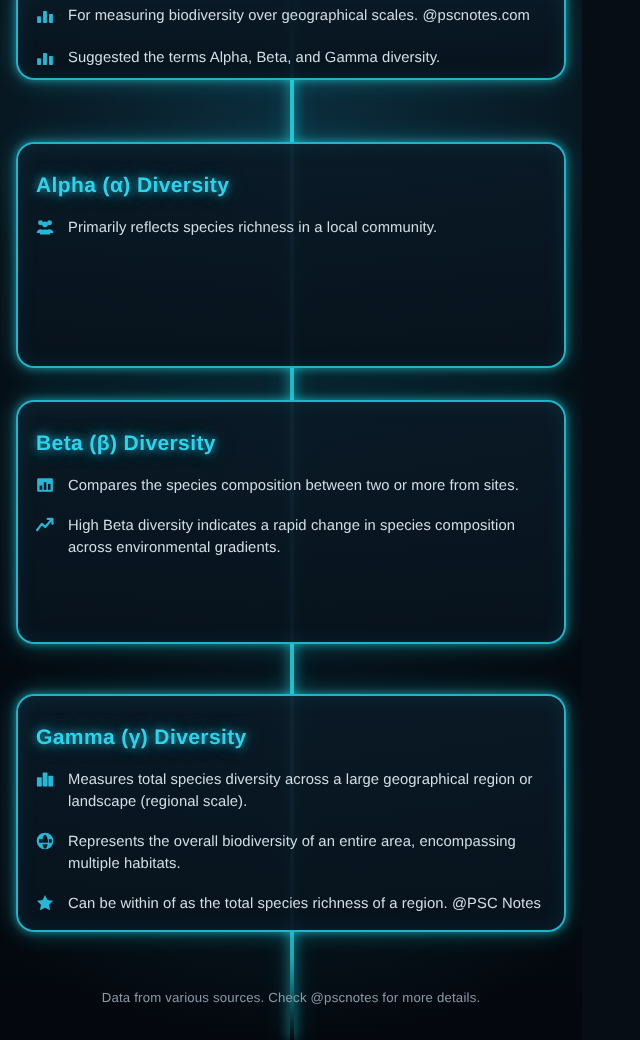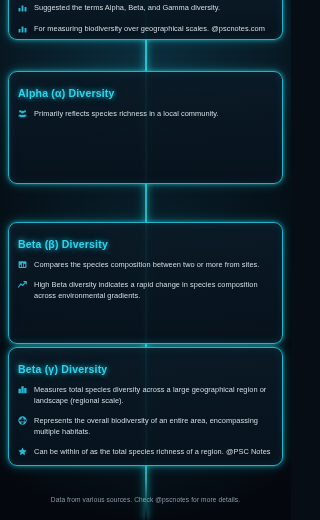--- a/index.html
+++ b/index.html
@@ -65,21 +65,21 @@
     background: linear-gradient(180deg, rgba(10,26,38,0.92), rgba(7,18,28,0.94));
     box-shadow:
       0 0 4px rgba(34,224,236,0.55),
       0 0 12px rgba(34,224,236,0.30),
       inset 0 0 10px rgba(20,120,150,0.18);
     padding: 8px 9px 8px 9px;
   }
 
   .card.top-card   { top: -6px;  height: 46px; border-radius: 0 0 9px 9px; border-top: none; }
   .card.alpha-card { top: 71px;  height: 113px; }
-  .card.beta-card  { top: 222px; height: 122px; }
+  .card.beta-card  { top: 200px; height: 122px; }
   .card.gamma-card { top: 347px; height: 119px; }
 
   .card-title {
     text-align: left;
     color: #2bd4ec;
     font-size: 10.5px;
     font-weight: bold;
     letter-spacing: 0.2px;
     text-shadow: 0 0 5px rgba(43,212,236,0.75), 0 0 11px rgba(43,212,236,0.35);
     margin: 7px 0 9px 0;
@@ -138,31 +138,31 @@
   <div class="card top-card">
     <ul class="bullets">
       <li class="bullet">
         <span class="bullet-icon">
           <svg viewBox="0 0 16 16" fill="currentColor">
               <rect x="1" y="9" width="3.4" height="6" rx="0.6"></rect>
               <rect x="6.3" y="4.5" width="3.4" height="10.5" rx="0.6"></rect>
               <rect x="11.6" y="7" width="3.4" height="8" rx="0.6"></rect>
             </svg>
         </span>
-        <span class="bullet-text">Suggested the terms Alpha, Beta, and Gamma diversity.</span>
+        <span class="bullet-text">For measuring biodiversity over geographical scales. @pscnotes.com</span>
       </li>
       <li class="bullet">
         <span class="bullet-icon">
           <svg viewBox="0 0 16 16" fill="currentColor">
               <rect x="1" y="9" width="3.4" height="6" rx="0.6"></rect>
               <rect x="6.3" y="4.5" width="3.4" height="10.5" rx="0.6"></rect>
               <rect x="11.6" y="7" width="3.4" height="8" rx="0.6"></rect>
             </svg>
         </span>
-        <span class="bullet-text">For measuring biodiversity over geographical scales. @pscnotes.com</span>
+        <span class="bullet-text">Suggested the terms Alpha, Beta, and Gamma diversity.</span>
       </li>
     </ul>
   </div>
 
   <div class="card alpha-card">
     <div class="card-title">Alpha (α) Diversity</div>
     <ul class="bullets">
       <li class="bullet">
         <span class="bullet-icon">
           <svg viewBox="0 0 16 16" fill="currentColor">
@@ -199,21 +199,21 @@
               <path d="M1 12.5 5.2 7l3 2.8L14 3"></path>
               <path d="M10.4 2.6H14.6v4.2"></path>
             </svg>
         </span>
         <span class="bullet-text">High Beta diversity indicates a rapid change in species composition across environmental gradients.</span>
       </li>
     </ul>
   </div>
 
   <div class="card gamma-card">
-    <div class="card-title">Beta (γ) Diversity</div>
+    <div class="card-title">Gamma (γ) Diversity</div>
     <ul class="bullets">
       <li class="bullet">
         <span class="bullet-icon">
           <svg viewBox="0 0 16 16" fill="currentColor">
               <rect x="0.8" y="6.5" width="4.4" height="8.2" rx="0.5"></rect>
               <rect x="5.9" y="2.2" width="4.3" height="12.5" rx="0.5"></rect>
               <rect x="10.9" y="5.2" width="4.3" height="9.5" rx="0.5"></rect>
             </svg>
         </span>
         <span class="bullet-text">Measures total species diversity across a large geographical region or landscape (regional scale).</span>

